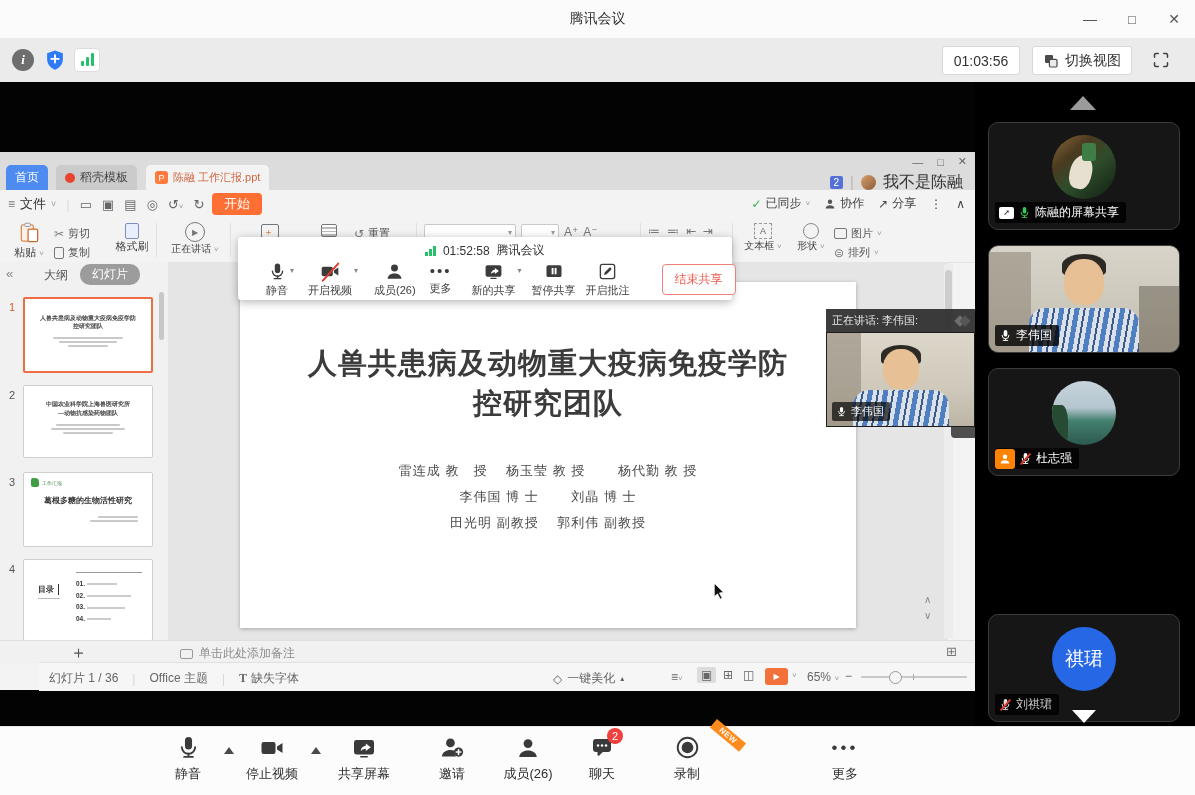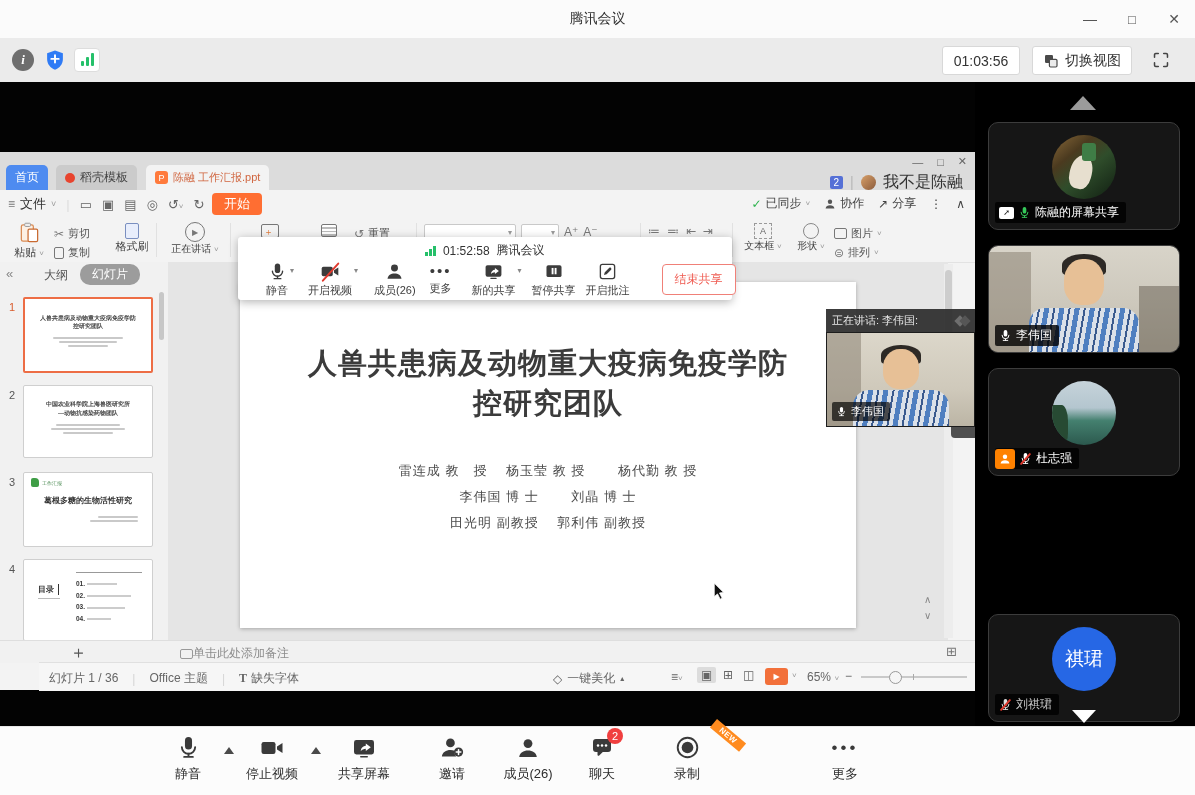--- a/index.html
+++ b/index.html
@@ -445,21 +445,21 @@
         </div>
         <div style="position:absolute;left:756px;top:330px;color:#888;font-size:10px;text-align:center;line-height:16px">∧<br>∨</div>
       </div>
       <div style="position:absolute;left:944px;top:112px;width:9px;height:374px;background:#ededed">
         <div style="position:absolute;left:1px;top:6px;width:7px;height:78px;background:#cdcdcd;border-radius:4px"></div>
       </div>
       <div style="position:absolute;left:951px;top:252px;width:24px;height:34px;background:#4f4f4f;border-radius:4px 0 0 4px;color:#eee;display:flex;align-items:center;justify-content:center;font-size:13px">›</div>
 
       <div id="wps-notesbar">
         <div style="position:absolute;left:70px;top:0px;font-size:17px;color:#555">＋</div>
-        <div style="position:absolute;left:180px;top:4px;display:flex;align-items:center;font-size:12px;color:#8c8c8c">
+        <div style="position:absolute;left:180px;top:4px;display:flex;align-items:center;gap:6px;font-size:12px;color:#8c8c8c">
           <span class="mi-box" style="width:13px;height:10px;border-color:#999"></span>
           <span>单击此处添加备注</span>
         </div>
         <div style="position:absolute;left:946px;top:3px;color:#777;font-size:13px">⊞</div>
       </div>
 
       <div id="wps-statusbar">
         <div style="position:absolute;left:10px;top:7px;display:flex;gap:14px;align-items:center">
           <span>幻灯片 1 / 36</span>
           <span class="st-sep">|</span>

